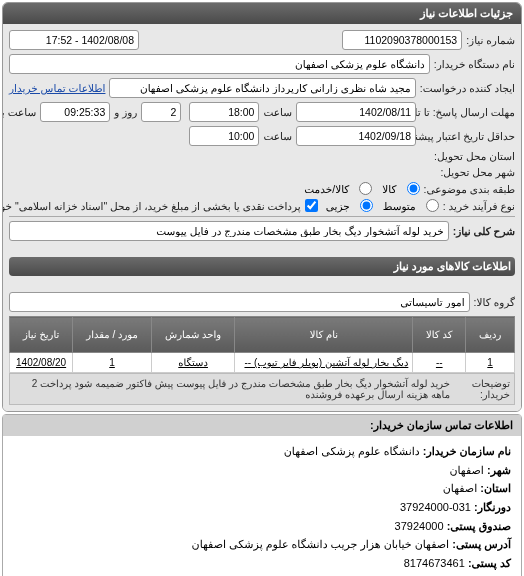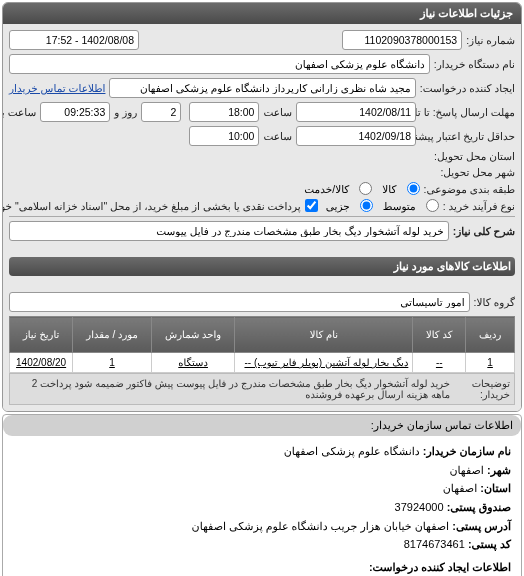--- a/index.html
+++ b/index.html
@@ -114,22 +114,21 @@
 }
 .contact-panel {
   margin: 2px;
   border: 1px solid #aaa;
   border-radius: 4px;
 }
 .contact-header {
   background: #d0d0d0;
   padding: 4px 8px;
   font-size: 11px;
-  font-weight: normal;
-  border-radius: 9px;
+  font-weight: bold;
 }
 .contact-body {
   padding: 6px 10px;
   font-size: 11px;
   line-height: 1.7;
 }
 .contact-body .lbl { font-weight: bold; }
 .watermark {
   font-size: 22px;
   color: rgba(0,0,0,0.12);
@@ -270,19 +269,20 @@
 
   </div>
 </div>
 
 <div class="contact-panel">
   <div class="contact-header">اطلاعات تماس سازمان خریدار:</div>
   <div class="contact-body">
     <div><span class="lbl">نام سازمان خریدار:</span> <span>دانشگاه علوم پزشکی اصفهان</span></div>
     <div><span class="lbl">شهر:</span> <span>اصفهان</span></div>
     <div><span class="lbl">استان:</span> <span>اصفهان</span></div>
+    <div><span class="lbl">دورنگار:</span> <span>031-37924000</span></div>
     <div><span class="lbl">صندوق پستی:</span> <span>37924000</span></div>
     <div><span class="lbl">آدرس پستی:</span> <span>اصفهان خیابان هزار جریب دانشگاه علوم پزشکی اصفهان</span></div>
     <div><span class="lbl">کد پستی:</span> <span>8174673461</span></div>
     <div class="lbl" style="margin-top:4px">اطلاعات ایجاد کننده درخواست:</div>
 
   </div>
 </div>
 
 </body></html>

